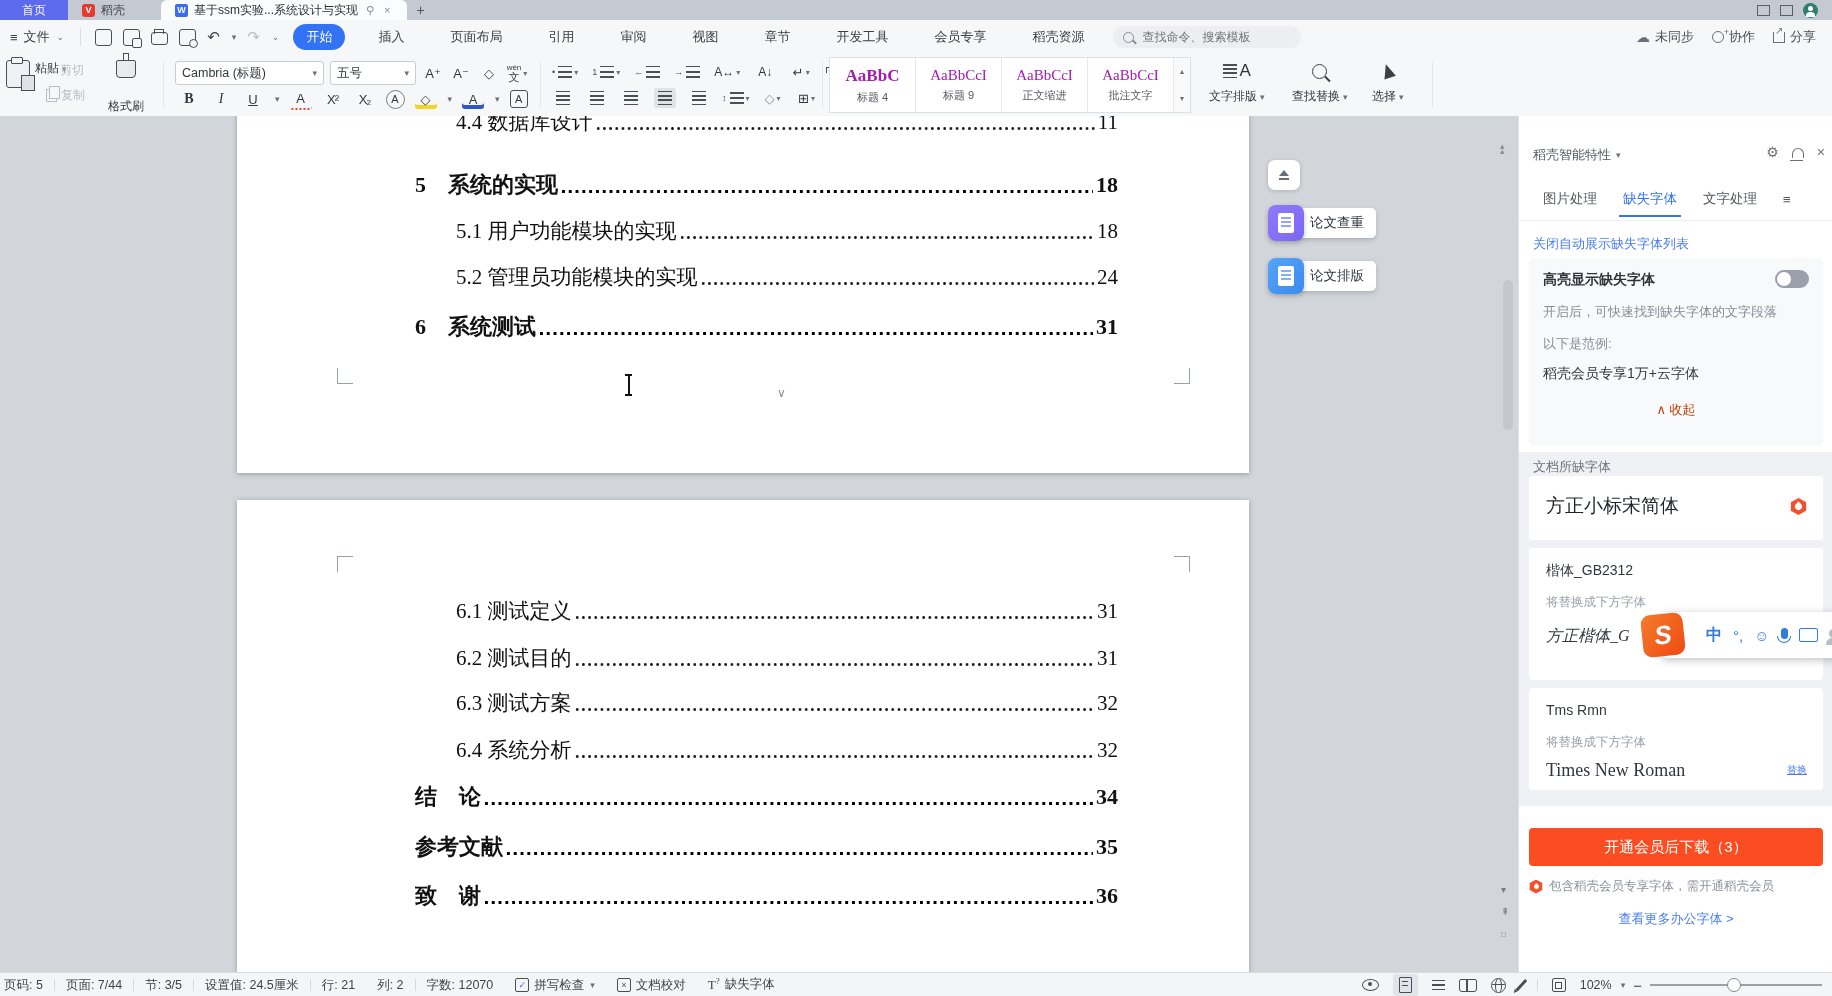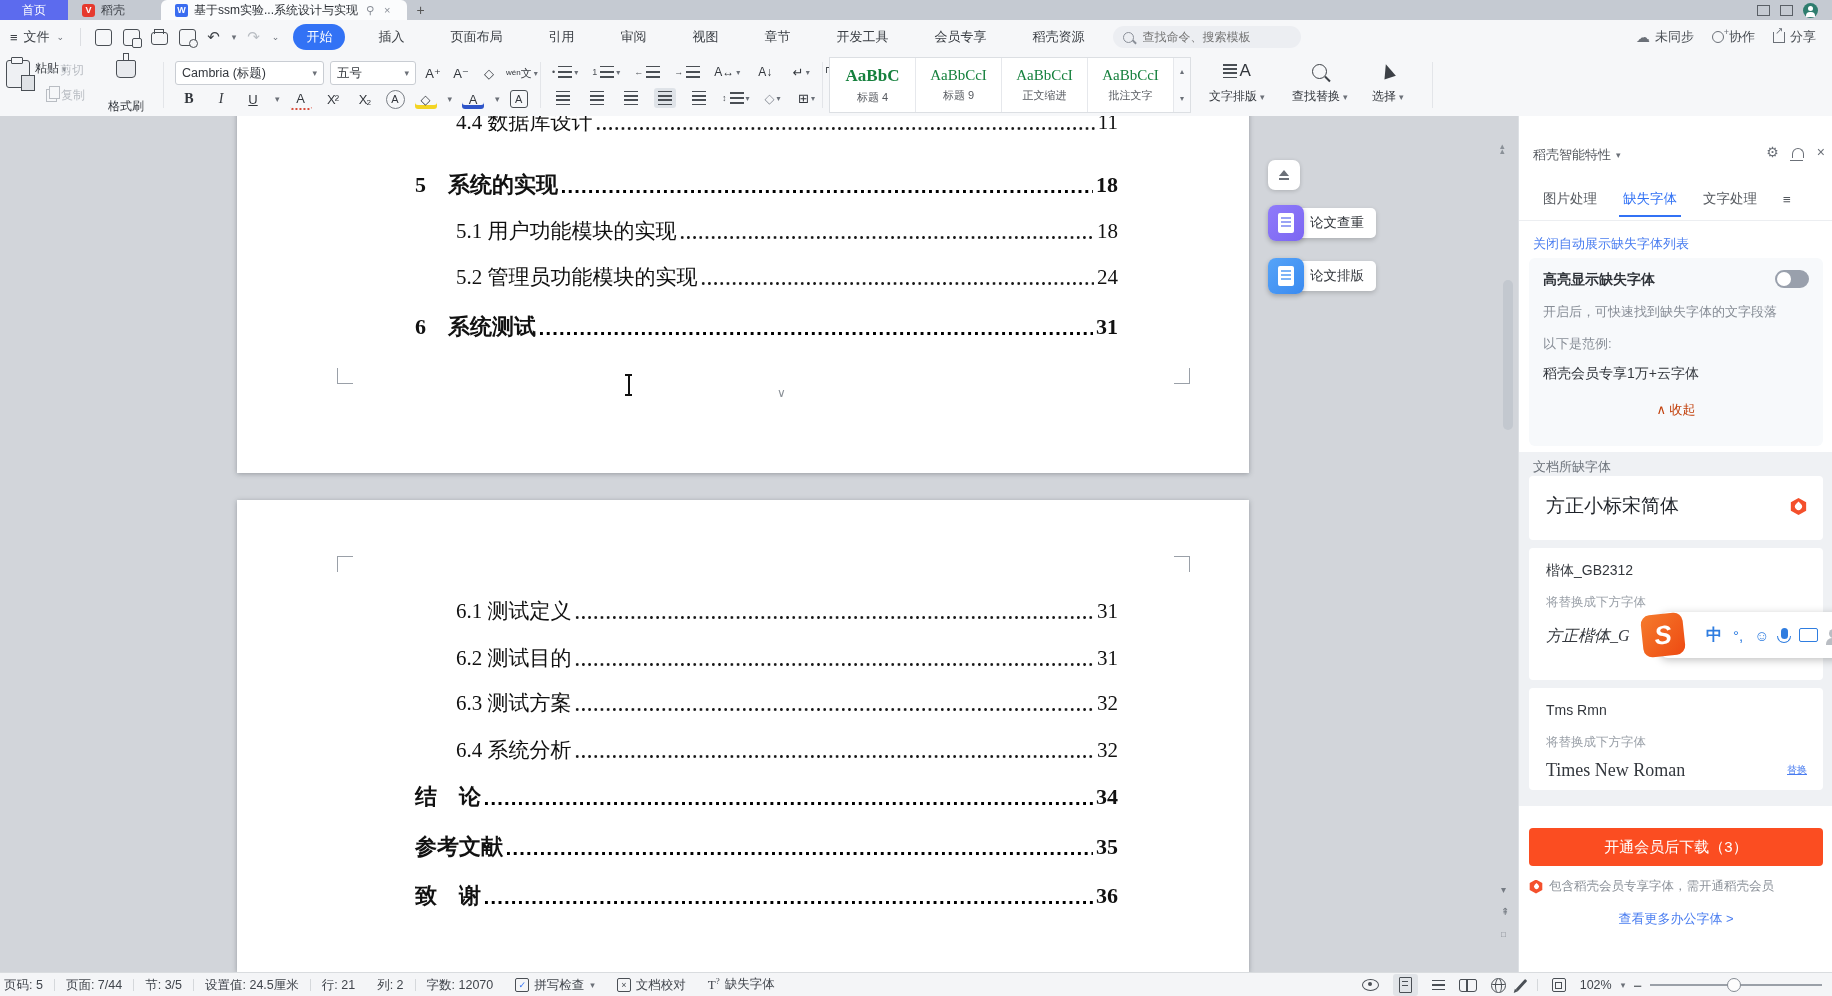--- a/index.html
+++ b/index.html
@@ -66,30 +66,30 @@
   .combo{height:22px;border:1px solid #c9cdd3;border-radius:3px;background:#fff;display:flex;align-items:center;justify-content:space-between;padding:0 6px;font-size:12.5px;color:#33373d}
   .frow{position:absolute;display:flex;align-items:center;gap:6px}
   .g2{letter-spacing:-1px}
   .tb.bold{font-weight:bold;font-family:"Liberation Serif",serif;font-size:14px}
   .tb.ital{font-style:italic;font-family:"Liberation Serif",serif;font-size:14px}
   .tb.und{text-decoration:underline}
   .tb.wavy{border-bottom:2px dotted #d84b3a}
   .tb.hl-y{box-shadow:inset 0 -4px 0 #f3d423}
   .tb.col-a{box-shadow:inset 0 -4px 0 #2f55c9}
   .tb.boxed{border:1.4px solid #4a4f55;height:16px;min-width:16px;font-size:11px}
-  .pinyin{display:flex;flex-direction:row;align-items:center;line-height:1;font-size:8px;color:#33373d}
+  .pinyin{display:flex;flex-direction:column;align-items:center;line-height:1;font-size:8px;color:#33373d}
   .pinyin b{font-size:11px;font-weight:normal}
   .glines{width:14px;height:12px;background:repeating-linear-gradient(to bottom,#4a4f55 0 1.5px,transparent 1.5px 5.2px)}
   .glines.l4{height:14px;background:repeating-linear-gradient(to bottom,#4a4f55 0 1.5px,transparent 1.5px 4.2px)}
   .pre{font-size:9px;color:#4a4f55;margin-right:2px}
   .tb.sel{background:#dfe3e8}
   .ruler{width:16px;height:9px;border-top:1.6px solid #4a4f55;background:repeating-linear-gradient(to right,#4a4f55 0 1.5px,transparent 1.5px 5px);background-size:100% 5px;background-repeat:no-repeat}
   .styles{position:absolute;left:829px;top:3px;display:flex;border:1px solid #dcdfe3;background:#fff}
   .stcell{width:85px;height:54px;border-right:1px solid #e6e8ec;display:flex;flex-direction:column;align-items:center;justify-content:center;gap:4px}
-  .stprev{font-family:"Liberation Serif",serif;font-size:15px;color:#15803d;white-space:nowrap}
+  .stprev{font-family:"Liberation Serif",serif;font-size:15px;color:#a21caf;white-space:nowrap}
   .stcell.b .stprev{font-weight:bold;font-size:17px}
   .stname{font-size:11px;color:#55585e}
   .stroll{width:16px;display:flex;flex-direction:column;align-items:center;justify-content:space-around;color:#6b7078;font-size:8px;background:#f8f9fb}
   .bigbtn{position:absolute;top:5px;display:flex;flex-direction:column;align-items:center;gap:5px;font-size:12px;color:#33373d}
   .bb-ic{height:24px;display:flex;align-items:center;justify-content:center;font-size:17px;color:#33373d}
   .i-magL{width:13px;height:13px;border:1.8px solid #3c4046;border-radius:50%;position:relative}
   .i-magL::after{content:'';position:absolute;width:7px;height:2px;background:#3c4046;right:-5px;bottom:-2px;transform:rotate(45deg)}
   .i-arrowsel{width:0;height:0;border-left:6px solid transparent;border-right:6px solid transparent;border-bottom:14px solid #3c4046;transform:rotate(-18deg)}
   
   .docarea{position:absolute;top:116px;left:0;width:1518px;height:856px;background:#d2d5da;overflow:hidden}

